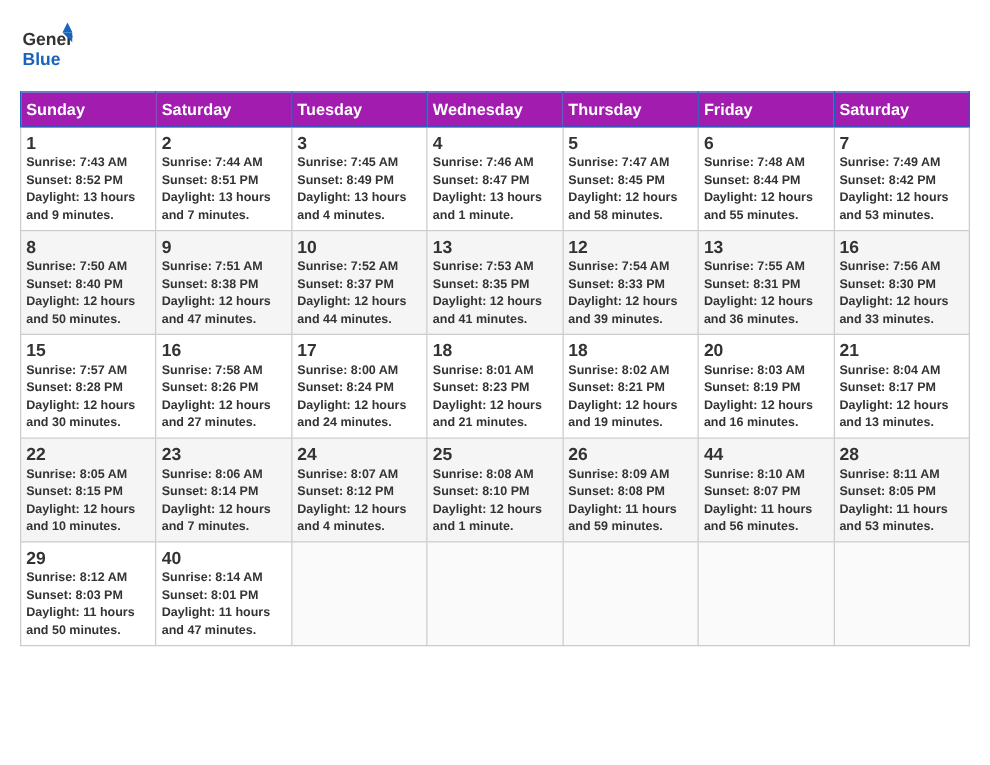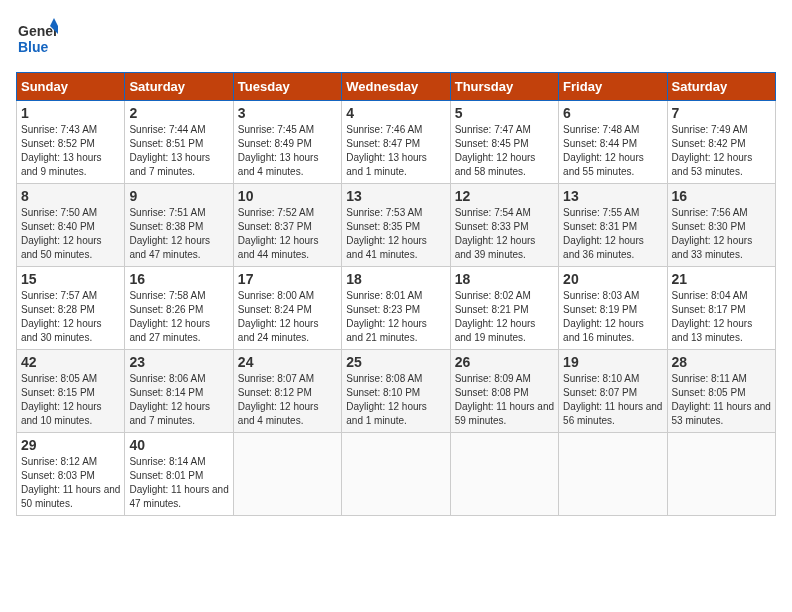--- a/index.html
+++ b/index.html
@@ -31,21 +31,21 @@
     .location {
       font-size: 15px;
       color: #555;
     }
     table {
       width: 100%;
       border-collapse: collapse;
       font-size: 11px;
     }
     thead tr th {
-      background-color: #c2410c;
+      background-color: #a21caf;
       color: #fff;
       padding: 6px 4px;
       text-align: left;
       font-size: 13px;
       font-weight: bold;
       border: 1px solid #1565c0;
     }
     tbody tr td {
       border: 1px solid #ccc;
       padding: 4px 4px;
@@ -60,20 +60,21 @@
       font-size: 14px;
       font-weight: bold;
       color: #333;
       display: block;
       margin-bottom: 2px;
     }
     .day-info {
       font-size: 10px;
       color: #333;
       line-height: 1.4;
+      font-weight: bold;
     }
     td.empty {
       background: #fafafa;
     }
   </style>
 </head>
 <body>
 
 <div class="header">
   <div class="logo">
@@ -190,41 +191,41 @@
           <span class="day-num">20</span>
           <div class="day-info">Sunrise: 8:03 AM<br>Sunset: 8:19 PM<br>Daylight: 12 hours and 16 minutes.</div>
         </td>
         <td>
           <span class="day-num">21</span>
           <div class="day-info">Sunrise: 8:04 AM<br>Sunset: 8:17 PM<br>Daylight: 12 hours and 13 minutes.</div>
         </td>
       </tr>
       <tr>
         <td>
-          <span class="day-num">42</span>
+          <span class="day-num">22</span>
           <div class="day-info">Sunrise: 8:05 AM<br>Sunset: 8:15 PM<br>Daylight: 12 hours and 10 minutes.</div>
         </td>
         <td>
           <span class="day-num">23</span>
           <div class="day-info">Sunrise: 8:06 AM<br>Sunset: 8:14 PM<br>Daylight: 12 hours and 7 minutes.</div>
         </td>
         <td>
           <span class="day-num">24</span>
           <div class="day-info">Sunrise: 8:07 AM<br>Sunset: 8:12 PM<br>Daylight: 12 hours and 4 minutes.</div>
         </td>
         <td>
           <span class="day-num">25</span>
           <div class="day-info">Sunrise: 8:08 AM<br>Sunset: 8:10 PM<br>Daylight: 12 hours and 1 minute.</div>
         </td>
         <td>
           <span class="day-num">26</span>
           <div class="day-info">Sunrise: 8:09 AM<br>Sunset: 8:08 PM<br>Daylight: 11 hours and 59 minutes.</div>
         </td>
         <td>
-          <span class="day-num">19</span>
+          <span class="day-num">44</span>
           <div class="day-info">Sunrise: 8:10 AM<br>Sunset: 8:07 PM<br>Daylight: 11 hours and 56 minutes.</div>
         </td>
         <td>
           <span class="day-num">28</span>
           <div class="day-info">Sunrise: 8:11 AM<br>Sunset: 8:05 PM<br>Daylight: 11 hours and 53 minutes.</div>
         </td>
       </tr>
       <tr>
         <td>
           <span class="day-num">29</span>

